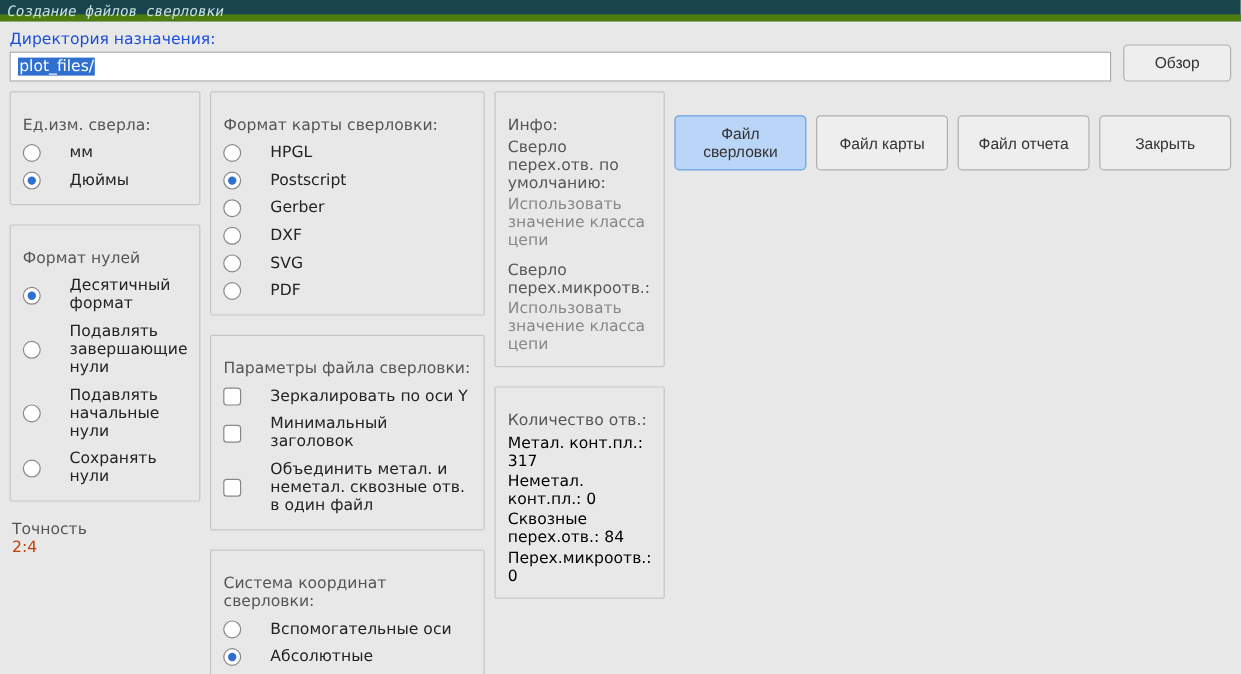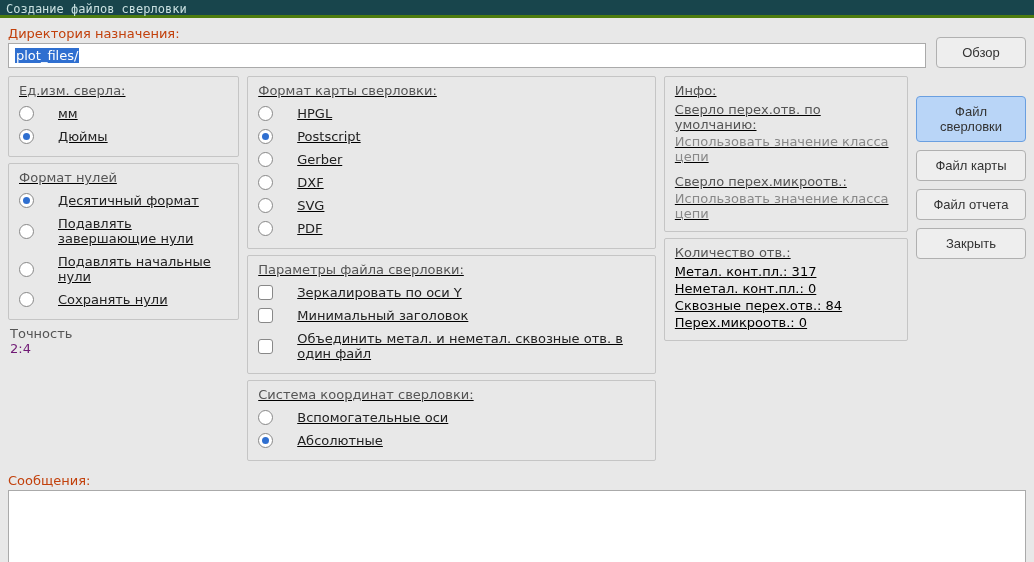--- a/index.html
+++ b/index.html
@@ -11,35 +11,36 @@
   height: 562px;
   overflow: hidden;
 }
 .titlebar {
   background: #18454c;
   color: #c8e0e0;
   padding: 2px 6px;
   height: 18px;
   font-family: "DejaVu Sans Mono", monospace;
   font-size: 12px;
-  border-bottom: 3px solid #4d7c0f;
+  border-bottom: 6px solid #4d7c0f;
+  font-style: italic;
 }
 .content {
   padding: 8px 8px 8px 8px;
   background: #e8e8e8;
 }
 .top-row {
   display: flex;
   align-items: flex-end;
   gap: 10px;
   margin-bottom: 8px;
 }
 .dir-block { flex: 1; }
 .field-label {
-  color: #c2410c;
+  color: #1d4ed8;
   font-size: 13px;
   margin-bottom: 2px;
   display: block;
 }
 .text-input {
   width: 100%;
   border: 1px solid #aaa;
   padding: 4px 6px;
   font-size: 13px;
   background: #fff;
@@ -66,24 +67,23 @@
   border: 1px solid #6a9fe0;
 }
 .main-cols {
   display: flex;
   gap: 8px;
   align-items: flex-start;
 }
 .group {
   border: 1px solid #c5c5c5;
   border-radius: 2px;
-  padding: 6px 10px 8px 10px;
-  margin-bottom: 6px;
+  padding: 20px 10px 8px 10px;
+  margin-bottom: 16px;
   background: #e8e8e8;
-  text-decoration: underline;
 }
 .group-title {
   color: #555;
   font-size: 13px;
   margin-bottom: 4px;
 }
 .radio-row, .check-row {
   display: flex;
   align-items: center;
   gap: 24px;
@@ -109,21 +109,21 @@
 .check {
   width: 15px; height: 15px;
   border: 1px solid #888;
   border-radius: 3px;
   flex-shrink: 0;
   background: #fff;
 }
 .col1 { width: 232px; }
 .col2 { width: 410px; }
 .col3 { width: 245px; }
-.col4 { flex: 1; display: flex; flex-direction: column; gap: 8px; padding-top: 20px; }
+.col4 { flex: 1; display: flex; gap: 8px; padding-top: 20px; }
 .static-txt { color: #555; padding-left: 2px; font-size: 13px; }
 .info-line { color: #000000; margin: 2px 0; }
 .info-label { color: #555; }
 .info-sub { color: #888; }
 .btn-stack .btn { width: 110px; margin-bottom: 0; }
 .messages-area {
   margin-top: 6px;
 }
 .textarea {
   width: 100%;
@@ -179,21 +179,21 @@
           <span class="radio"></span>
           <span>Подавлять начальные нули</span>
         </div>
         <div class="radio-row">
           <span class="radio"></span>
           <span>Сохранять нули</span>
         </div>
       </div>
 
       <div class="static-txt">Точность</div>
-      <div class="static-txt" style="color:#701a75">2:4</div>
+      <div class="static-txt" style="color:#c2410c">2:4</div>
     </div>
 
     <div class="col2">
       <div class="group">
         <div class="group-title">Формат карты сверловки:</div>
         <div class="radio-row">
           <span class="radio"></span>
           <span>HPGL</span>
         </div>
         <div class="radio-row">

